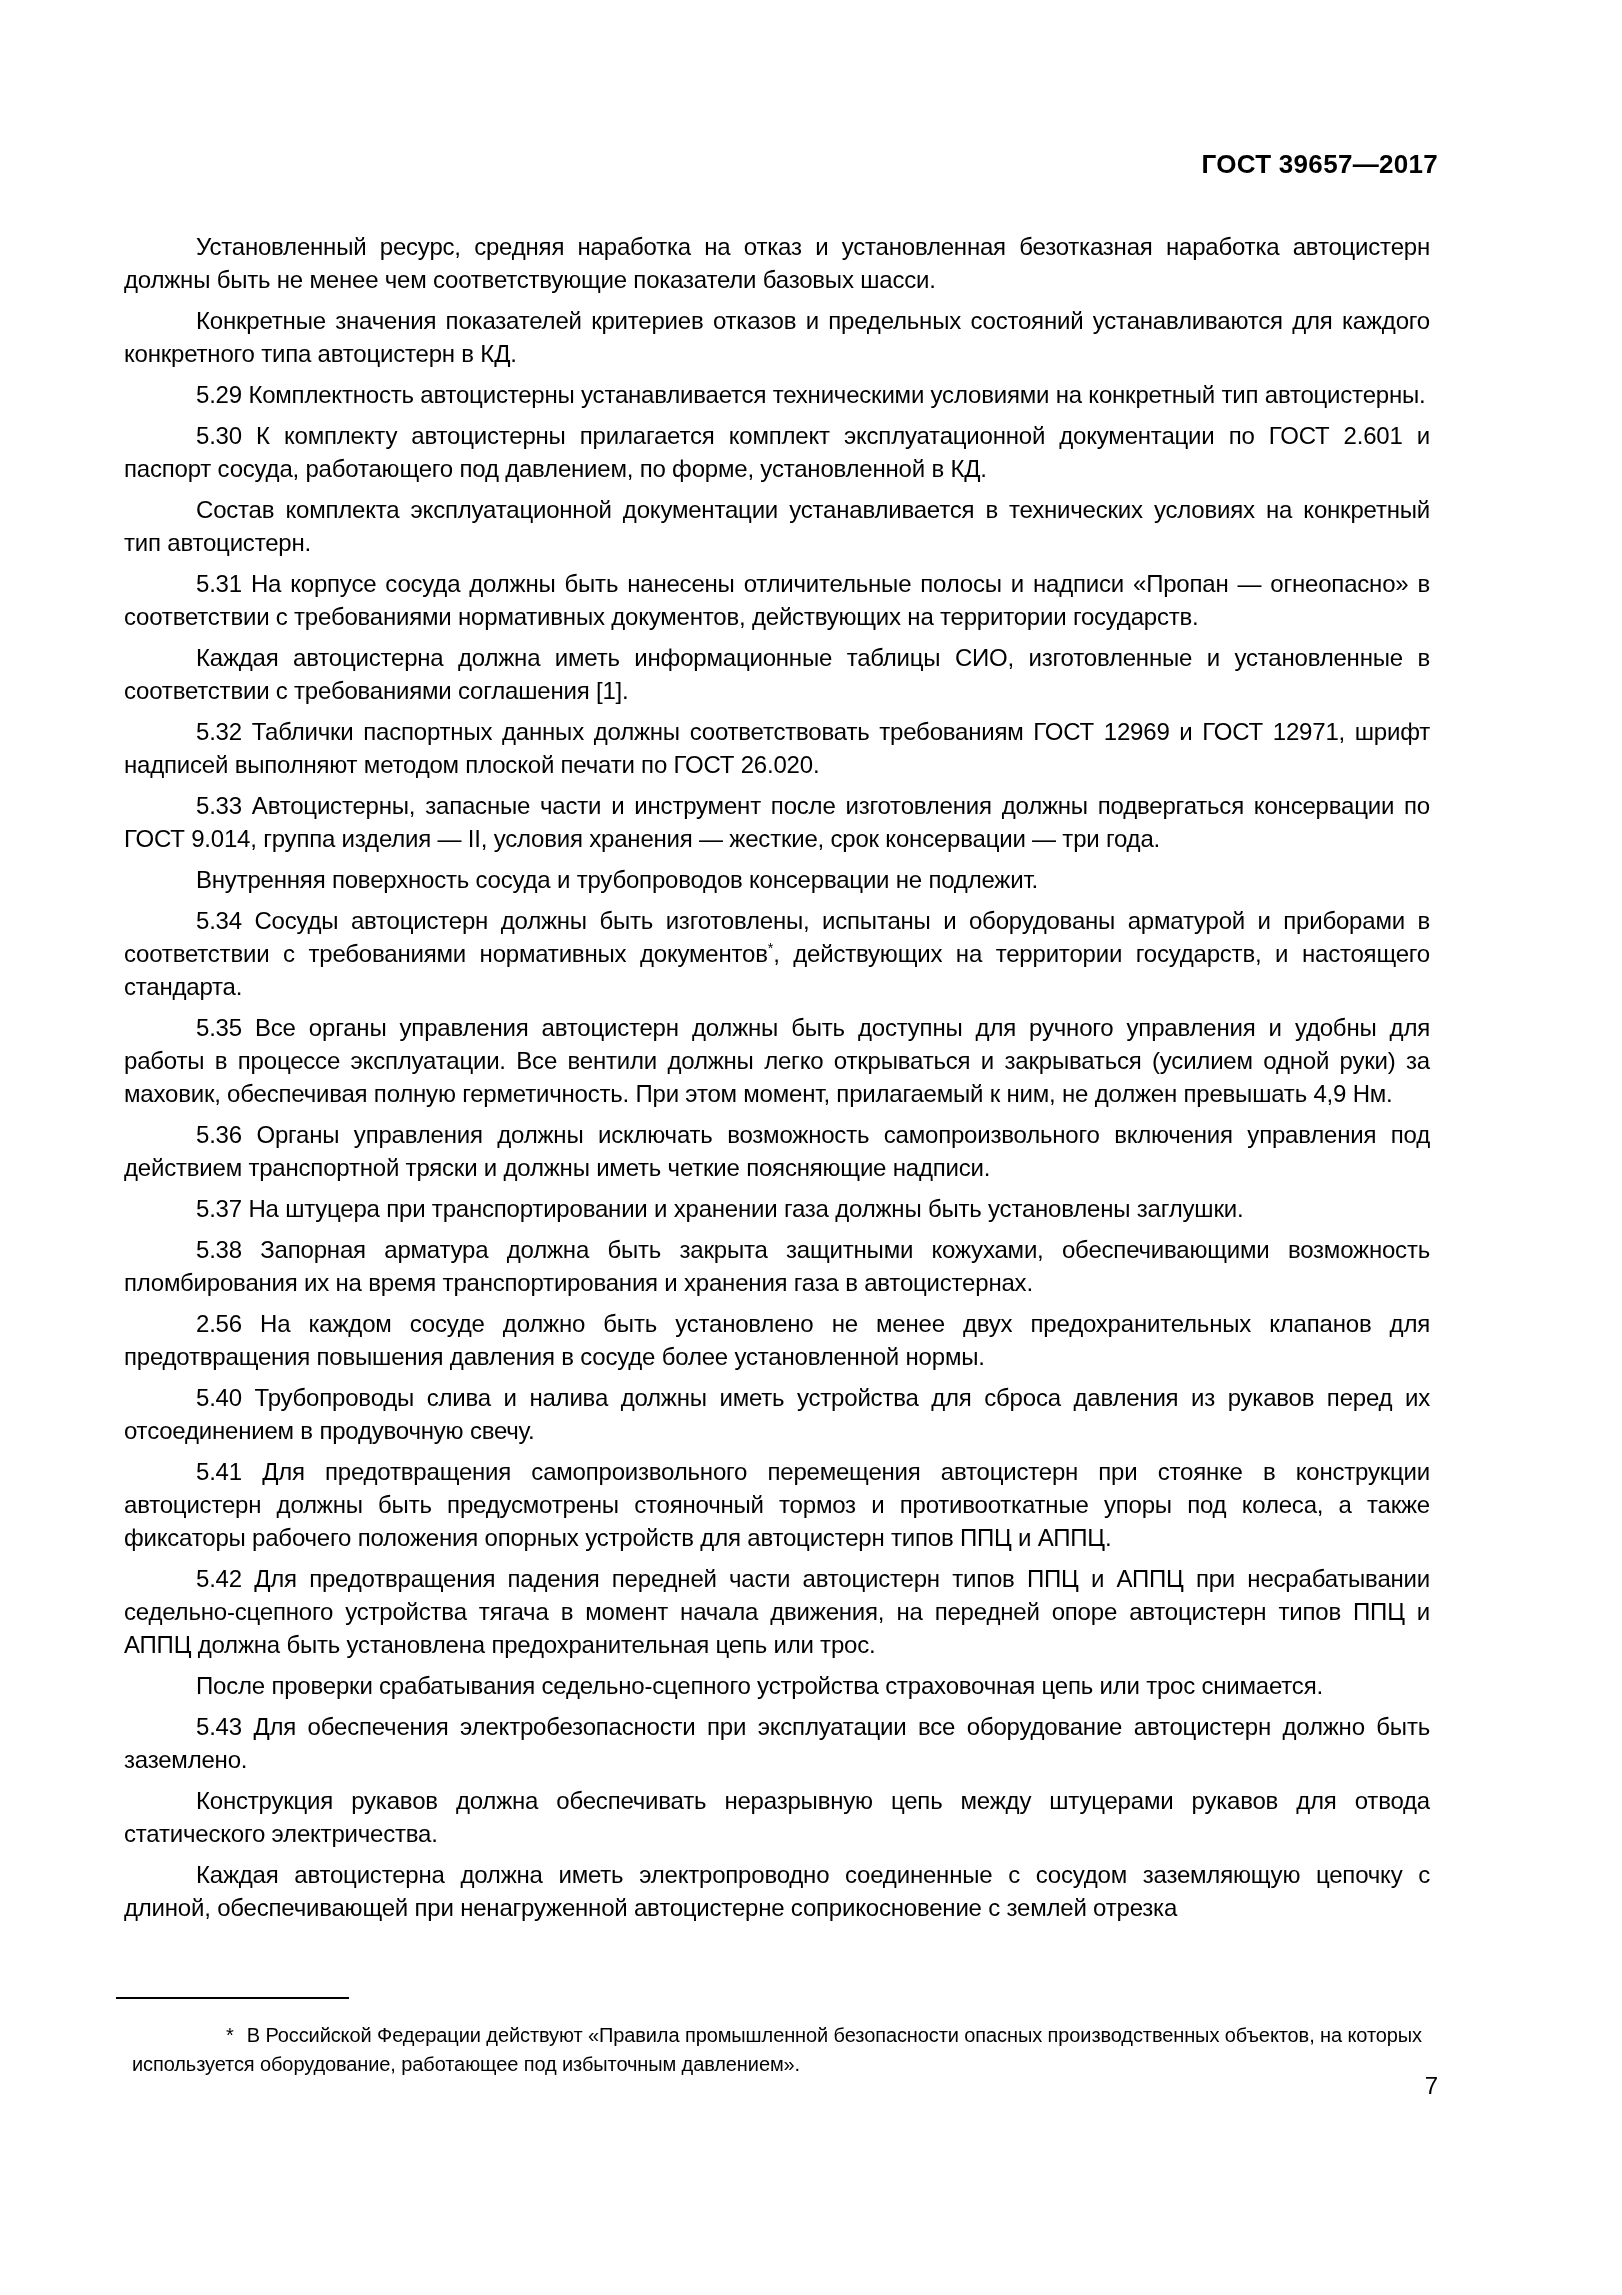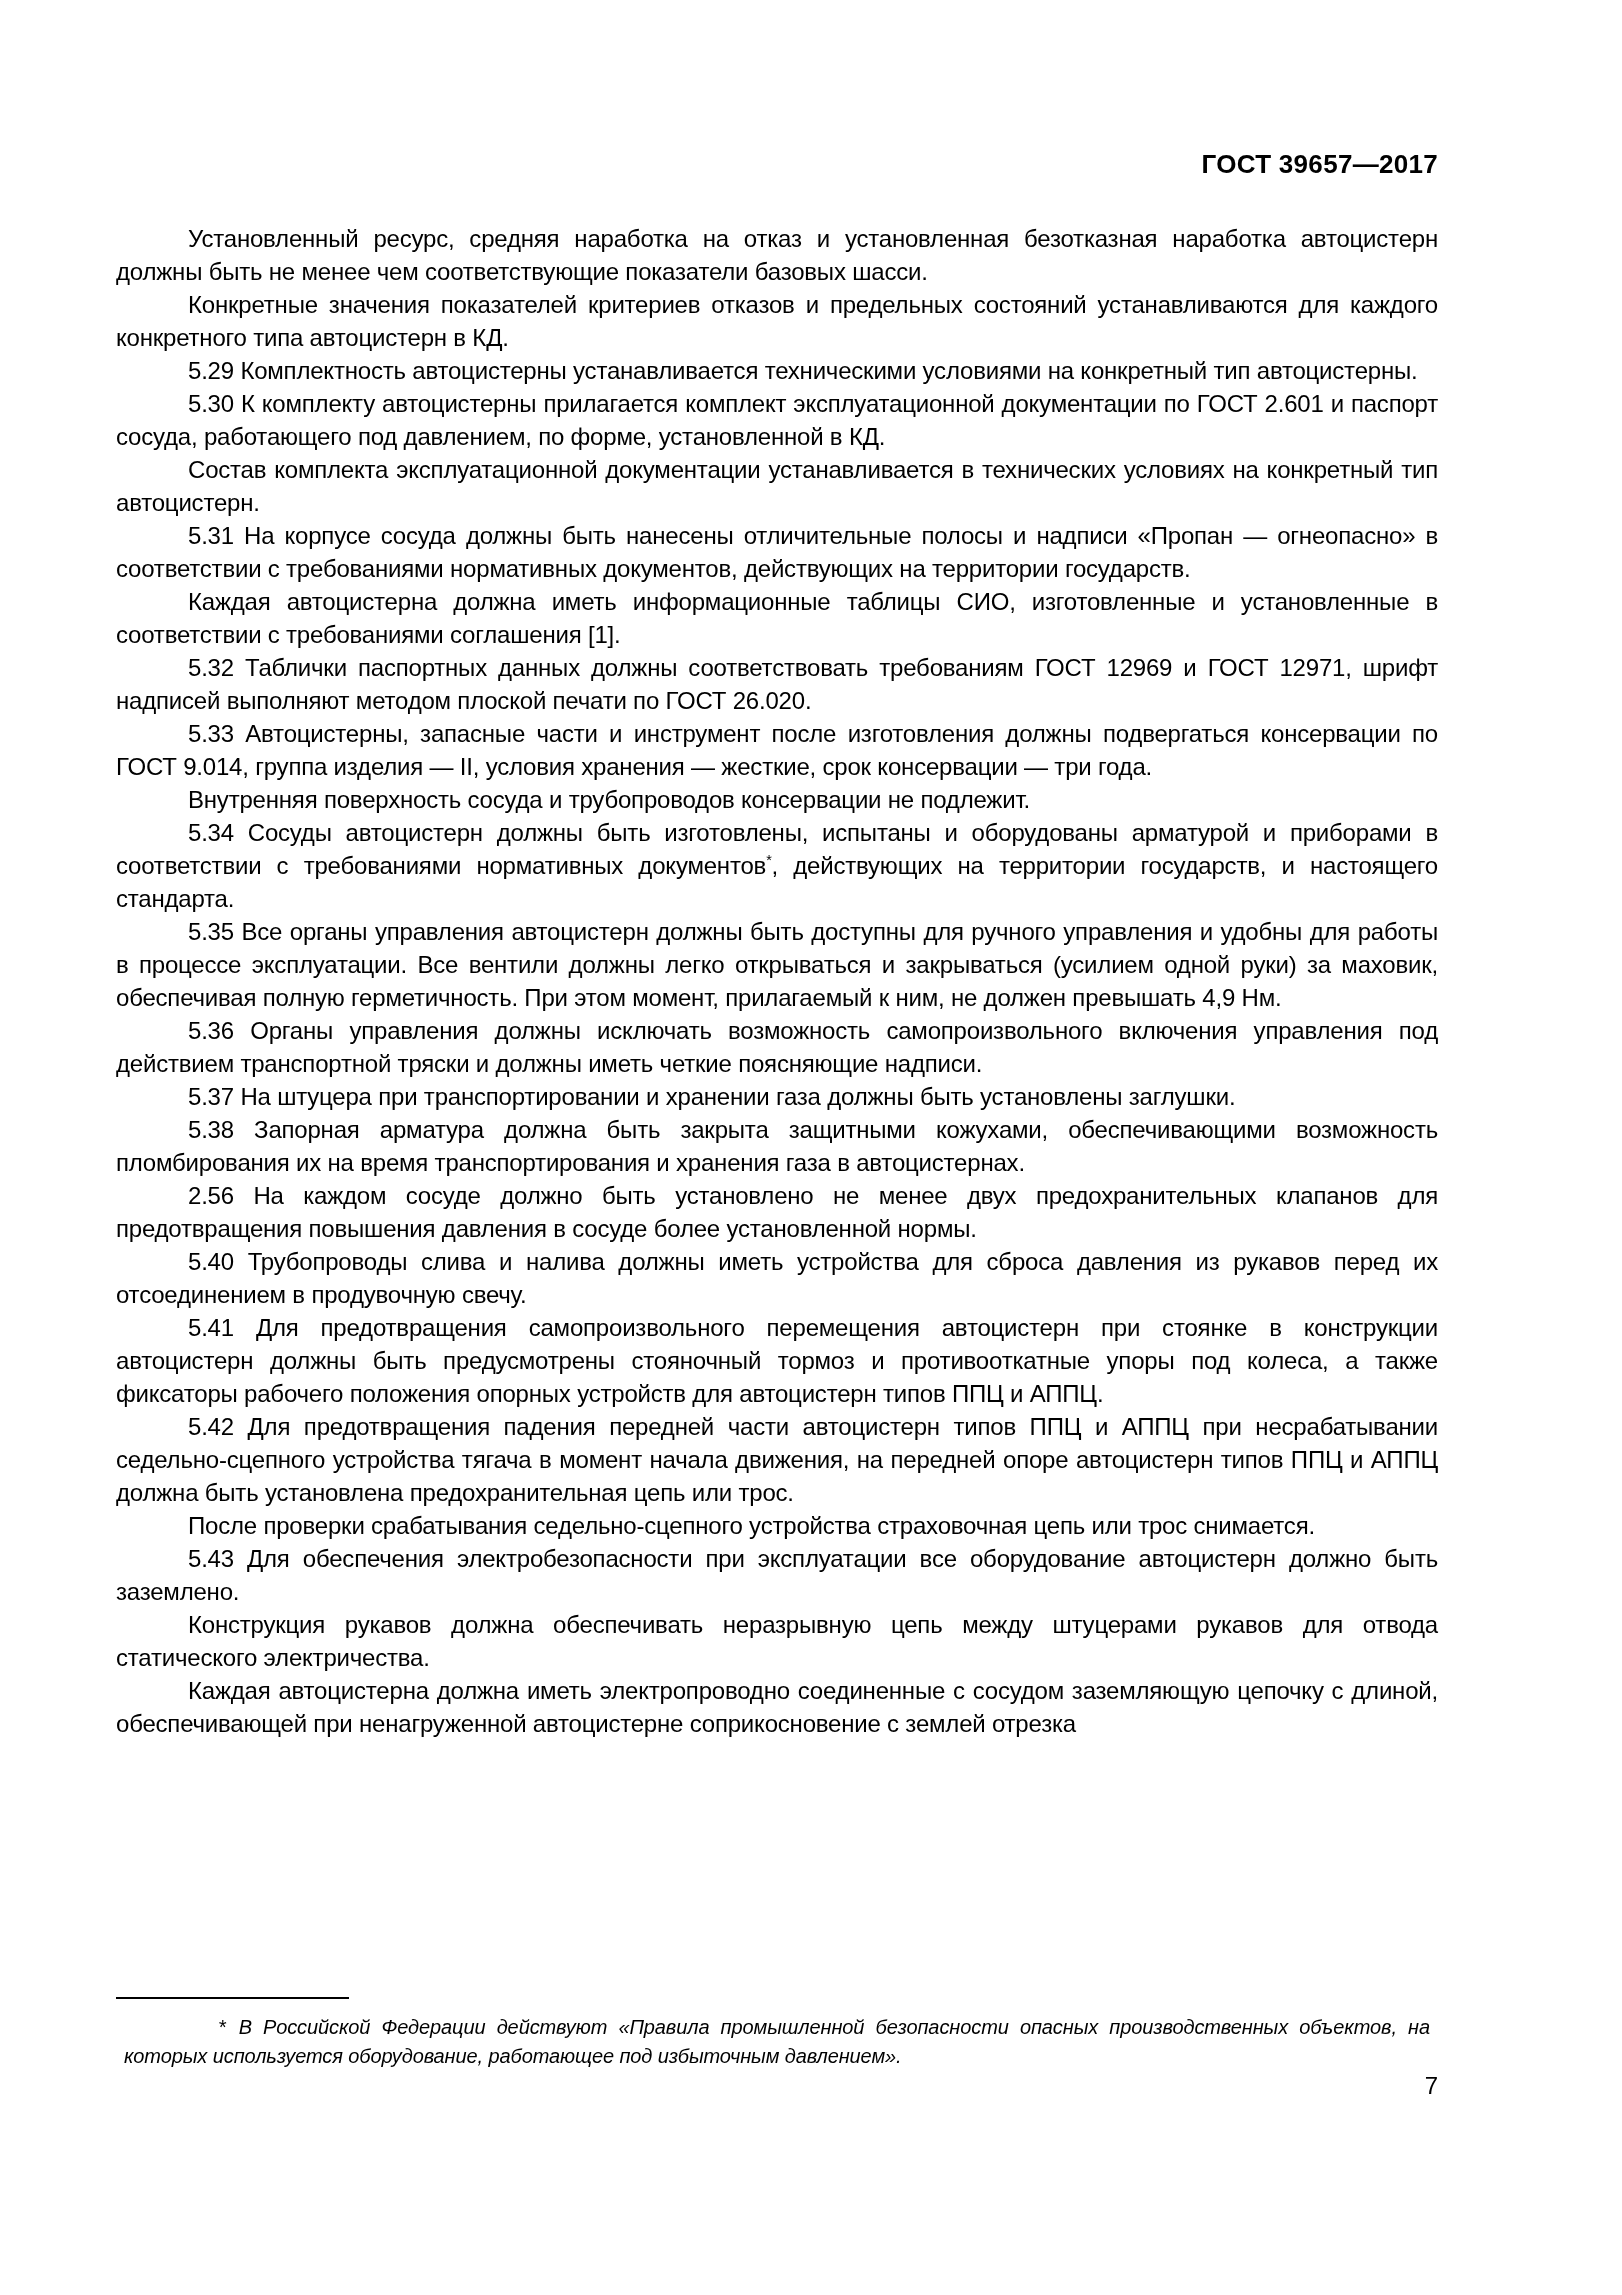--- a/index.html
+++ b/index.html
@@ -9,30 +9,30 @@
   }
   .header {
     position: absolute; top: 149px; right: 185px;
     font-weight: bold; font-size: 26px; letter-spacing: 0.3px;
   }
   .body-text {
     position: absolute; left: 116px; top: 222px; width: 1322px;
     font-size: 24px; line-height: 33px;
     text-align: justify; letter-spacing: -0.2px;
   }
-  .body-text p { margin: 0; text-indent: 72px; }
+  .body-text p { margin: 8px; text-indent: 72px; }
   sup.fn-ref { font-size: 14.4px; line-height: 0; vertical-align: 9.2px; }
   .fn-rule {
     position: absolute; left: 116px; top: 1997px; width: 233px; height: 2px; background: #000;
   }
   .footnote {
     position: absolute; left: 116px; top: 2005px; width: 1322px;
     font-size: 20px; line-height: 29px; text-align: justify; letter-spacing: -0.1px;
   }
-  .footnote p { margin: 8px; text-indent: 47px; font-style: italic; }
+  .footnote p { margin: 16px; text-indent: 47px; }
   .footnote .star { display: inline-block; margin-right: 13px; }
   .page-number {
     position: absolute; top: 2072px; right: 185px; font-size: 24px;
   }
 </style>
 </head>
 <body>
 
 <div class="header">
   <span>ГОСТ 39657—2017</span>

